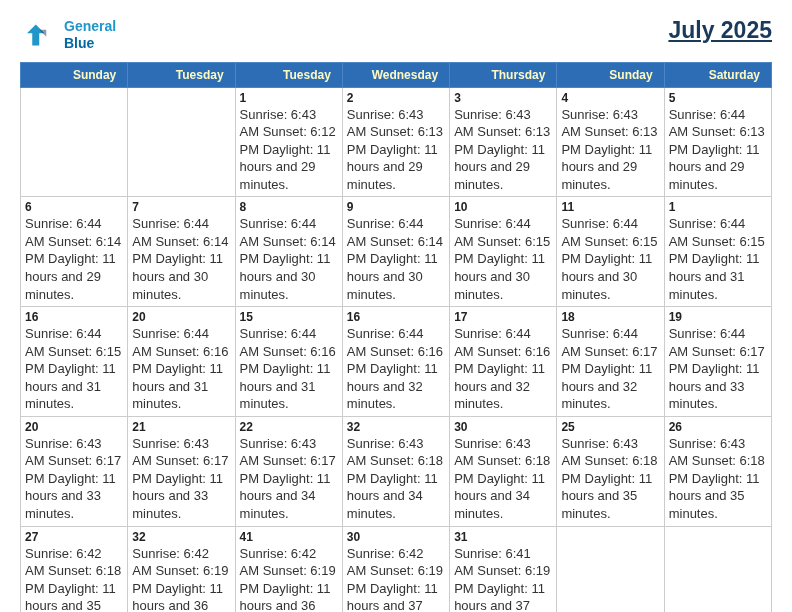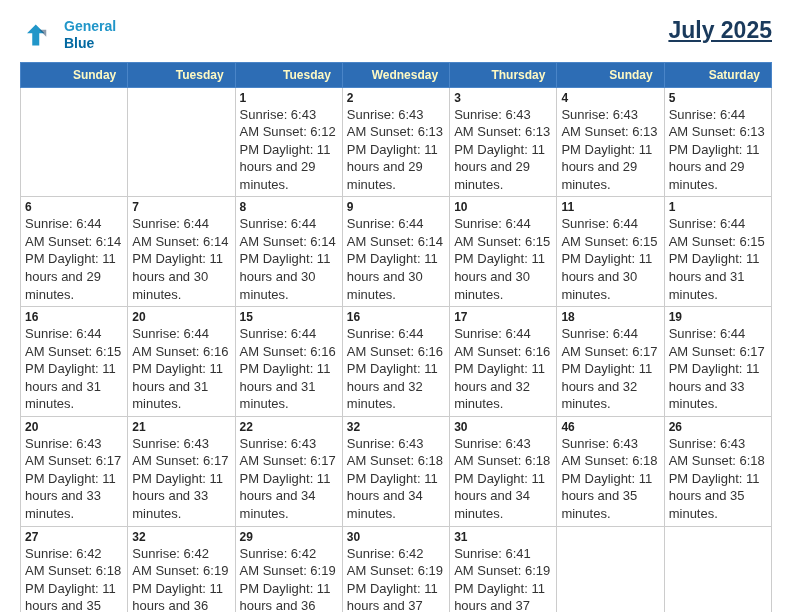--- a/index.html
+++ b/index.html
@@ -276,21 +276,21 @@
 Sunset: 6:18 PM
 Daylight: 11 hours and 34 minutes.</div>
           </td>
           <td>
             <span class="day-num">30</span>
             <div class="day-info">Sunrise: 6:43 AM
 Sunset: 6:18 PM
 Daylight: 11 hours and 34 minutes.</div>
           </td>
           <td>
-            <span class="day-num">46</span>
+            <span class="day-num">25</span>
             <div class="day-info">Sunrise: 6:43 AM
 Sunset: 6:18 PM
 Daylight: 11 hours and 35 minutes.</div>
           </td>
           <td>
             <span class="day-num">26</span>
             <div class="day-info">Sunrise: 6:43 AM
 Sunset: 6:18 PM
 Daylight: 11 hours and 35 minutes.</div>
           </td>
@@ -302,21 +302,21 @@
 Sunset: 6:18 PM
 Daylight: 11 hours and 35 minutes.</div>
           </td>
           <td>
             <span class="day-num">32</span>
             <div class="day-info">Sunrise: 6:42 AM
 Sunset: 6:19 PM
 Daylight: 11 hours and 36 minutes.</div>
           </td>
           <td>
-            <span class="day-num">29</span>
+            <span class="day-num">41</span>
             <div class="day-info">Sunrise: 6:42 AM
 Sunset: 6:19 PM
 Daylight: 11 hours and 36 minutes.</div>
           </td>
           <td>
             <span class="day-num">30</span>
             <div class="day-info">Sunrise: 6:42 AM
 Sunset: 6:19 PM
 Daylight: 11 hours and 37 minutes.</div>
           </td>

